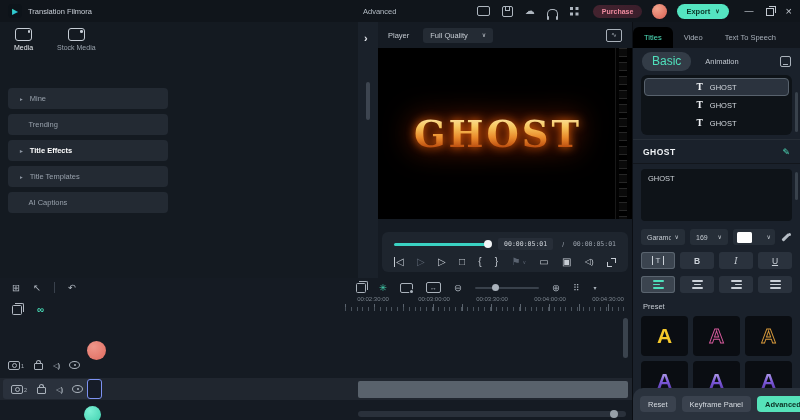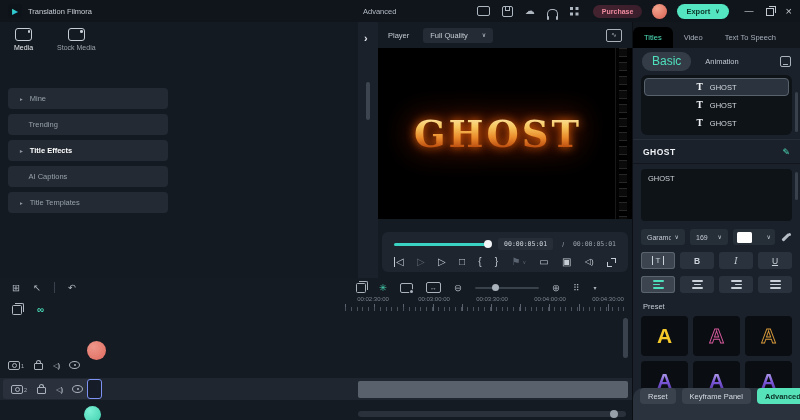--- a/index.html
+++ b/index.html
@@ -115,21 +115,21 @@
   .bars i{display:block;height:1.5px;background:currentColor;border-radius:1px}
   .fmt-btn.sel .bars{color:#4fe0bc}
   #rp-preset-label{margin:9px 10px 0;font-size:7.5px;color:#c6ccd3}
   #rp-presets{margin:5px 8px 0;display:grid;grid-template-columns:repeat(3,1fr);gap:5px}
   .preset-tile{height:40px;background:#0a0d12;border-radius:4px;display:flex;align-items:center;justify-content:center;
      font-family:"Liberation Sans",sans-serif;font-weight:bold;font-size:21px}
   .ps-solid-yellow{color:#f6c92b}
   .ps-outline-magenta{color:transparent;-webkit-text-stroke:.9px #d95a9e}
   .ps-outline-orange{color:transparent;-webkit-text-stroke:.9px #d99a3c}
   .ps-gradient-purple{background:linear-gradient(180deg,#c9bdf0,#7b57d8 55%,#4a2f96);-webkit-background-clip:text;background-clip:text;color:transparent}
-  #rp-footer{position:absolute;left:0;right:0;bottom:0;height:32px;background:#2a323d;border-radius:10px 0 0 0;display:flex;align-items:flex-start;gap:6px;padding:0 7px;box-sizing:border-box;z-index:3}
+  #rp-footer{position:absolute;left:0;right:0;bottom:0;height:32px;background:#2a323d;border-radius:10px 0 0 0;display:flex;align-items:center;gap:6px;padding:0 7px;box-sizing:border-box;z-index:3}
   .foot-btn{height:16px;border-radius:4px;background:#3a424e;display:flex;align-items:center;padding:0 8px;font-size:7.5px;color:#d6dbe1;white-space:nowrap}
   #advanced-btn{background:#56e3ba;color:#0c2f23;font-weight:bold}
   .rp-scrollthumb{position:absolute;right:2px;width:3px;border-radius:2px;background:#39424c}
   
   #timeline{left:0;top:278px;width:632px;height:142px;background:#151b23;z-index:1}
   #tl-toolbar-left{position:absolute;top:4px;left:12px;display:flex;align-items:center;gap:13px;color:#b3bac3;font-size:9.5px}
   .tl-div{width:1px;height:11px;background:#39414c}
   #tl-row2-left{position:absolute;top:26px;left:12px;display:flex;align-items:center;gap:15px;color:#b3bac3}
   .copy-icon{width:8px;height:8px;border:1px solid currentColor;border-radius:1.5px;position:relative}
   .copy-icon::before{content:'';position:absolute;top:-3px;left:2px;width:8px;height:8px;border-top:1px solid currentColor;border-right:1px solid currentColor;border-radius:0 2px 0 0}
@@ -245,26 +245,26 @@
       </div>
       <div class="lp-item">
         <span class="arrow">&nbsp;</span>
         <span>Trending</span>
       </div>
       <div class="lp-item active">
         <span class="arrow">▸</span>
         <span>Title Effects</span>
       </div>
       <div class="lp-item">
+        <span class="arrow">▸</span>
+        <span>Title Templates</span>
+      </div>
+      <div class="lp-item">
         <span class="arrow">&nbsp;</span>
         <span>AI Captions</span>
-      </div>
-      <div class="lp-item">
-        <span class="arrow">▸</span>
-        <span>Title Templates</span>
       </div>
     </div>
 </div>
 
 <div id="strip" class="abs">
   <div id="strip-chevron">›</div>
   <div id="strip-scroll"></div>
 </div>
 
 <div id="player" class="abs">

